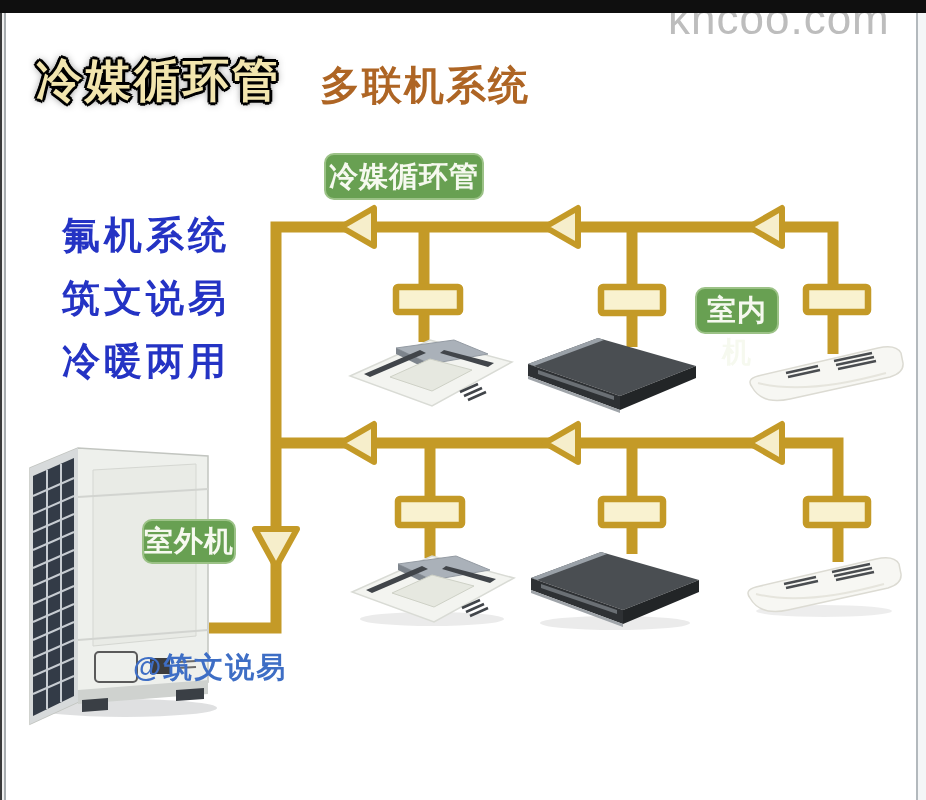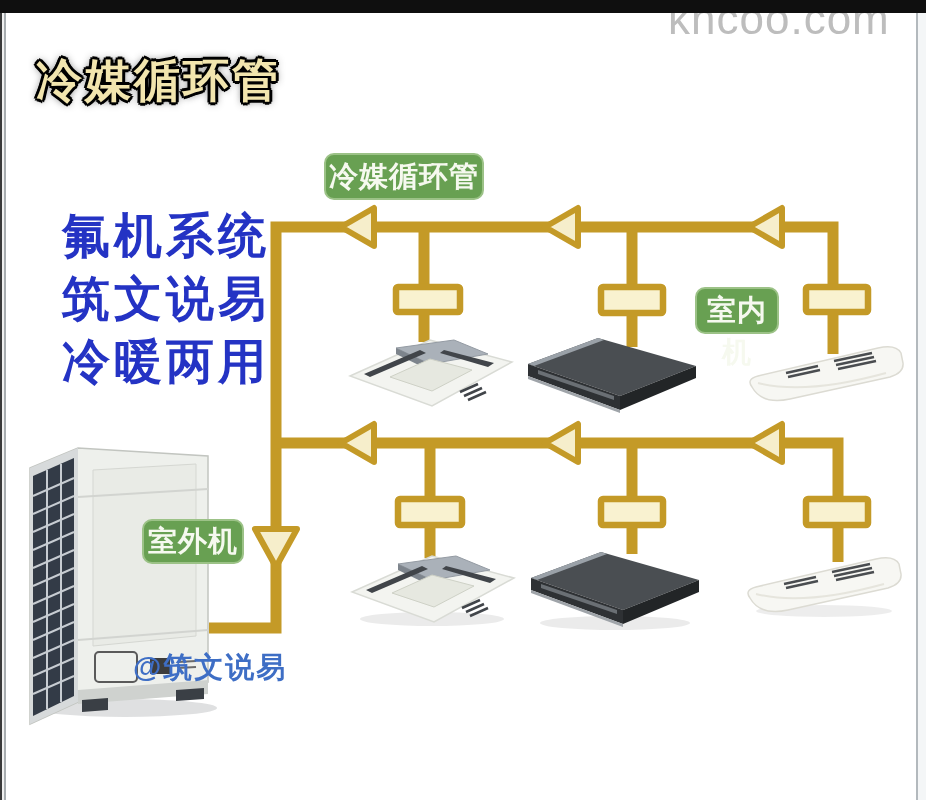--- a/index.html
+++ b/index.html
@@ -26,30 +26,30 @@
     text-shadow: 3px 0 #000, -3px 0 #000, 0 3px #000, 0 -3px #000,
                  2px 2px #000, -2px -2px #000, 2px -2px #000, -2px 2px #000,
                  0 0 8px rgba(0,0,0,.85);
   }
   .subtitle {
     position:absolute; left:320px; top:58px; z-index:20;
     font-size:40px; font-weight:bold; color:#AE6524; letter-spacing:2px;
   }
   .features {
     position:absolute; left:62px; top:204px; z-index:20;
-    font-size:48px; font-weight:bold; color:#2433C4; letter-spacing:4px; line-height:63px;
+    font-size:38px; font-weight:bold; color:#2433C4; letter-spacing:4px; line-height:63px;
   }
   .badge {
     position:absolute; z-index:22; background:#68A052; color:#F6F9EF;
     font-weight:bold; border-radius:10px; text-align:center;
     border:2px solid #9CC287; box-sizing:border-box; letter-spacing:1px;
   }
   .badge-pipe    { left:324px; top:153px; width:160px; height:47px; line-height:42px; font-size:29px; }
   .badge-indoor  { left:695px; top:287px; width:84px; height:47px; line-height:42px; font-size:29px; }
-  .badge-outdoor { left:142px; top:519px; width:102px; height:45px; line-height:40px; font-size:29px; }
+  .badge-outdoor { left:142px; top:519px; width:94px; height:45px; line-height:40px; font-size:29px; }
   .wm-author {
     position:absolute; left:133px; top:648px; z-index:22;
     font-size:29px; font-weight:bold; color:#3E6EC5; letter-spacing:2px;
   }
   svg.diagram { position:absolute; left:0; top:0; z-index:10; }
 </style>
 </head>
 <body>
 
 <div class="stage">
@@ -164,20 +164,21 @@
     <use href="#u-duct" transform="translate(612,364)"></use>
     <use href="#u-wall" transform="translate(826,367)"></use>
 
     <use href="#u-cassette" transform="translate(432,582)"></use>
     <use href="#u-duct" transform="translate(615,578)"></use>
     <use href="#u-wall" transform="translate(824,578)"></use>
   </svg>
 
   <div class="wm-site">khcoo.com</div>
   <div class="title">冷媒循环管</div>
+  <div class="subtitle">多联机系统</div>
 
   <div class="features">
     <div>氟机系统</div>
     <div>筑文说易</div>
     <div>冷暖两用</div>
   </div>
 
   <div class="badge badge-pipe">冷媒循环管</div>
   <div class="badge badge-indoor">室内机</div>
   <div class="badge badge-outdoor">室外机</div>

